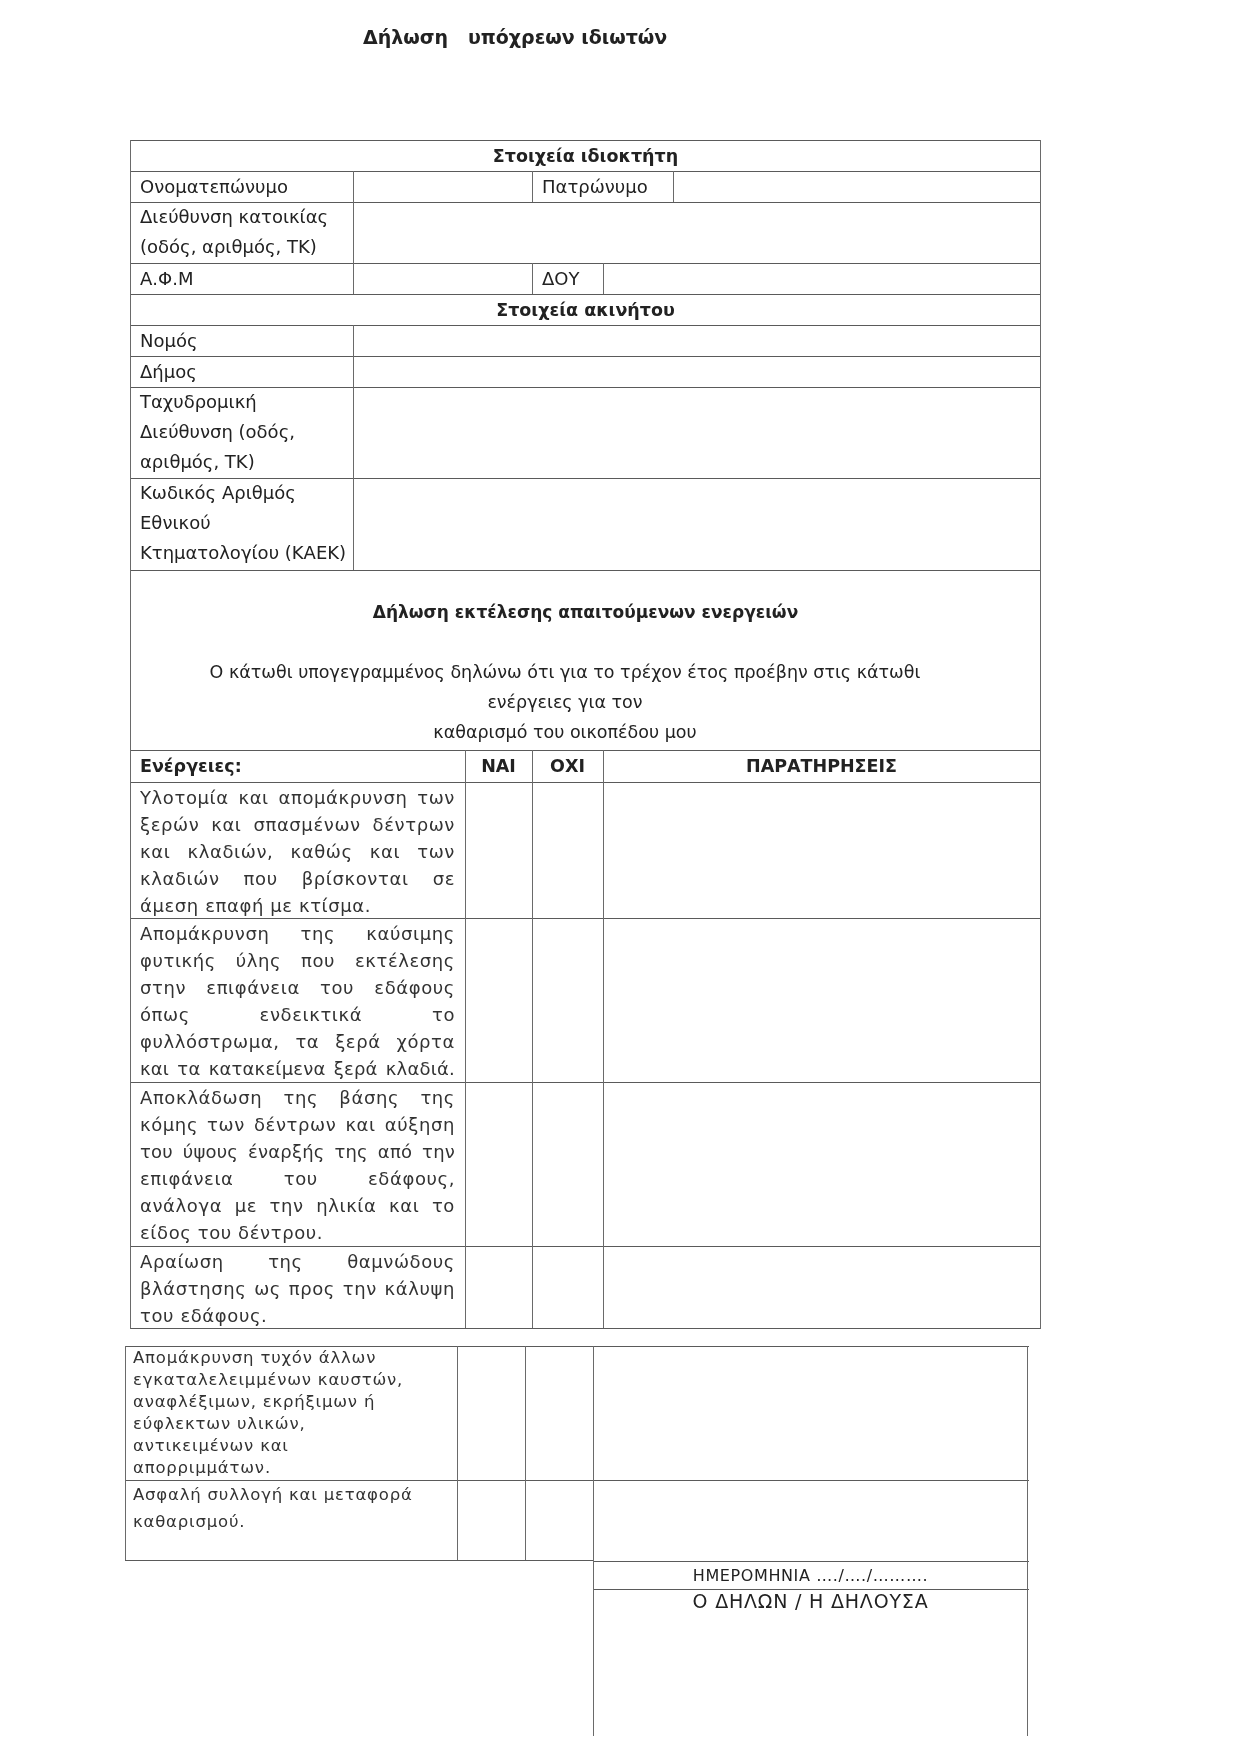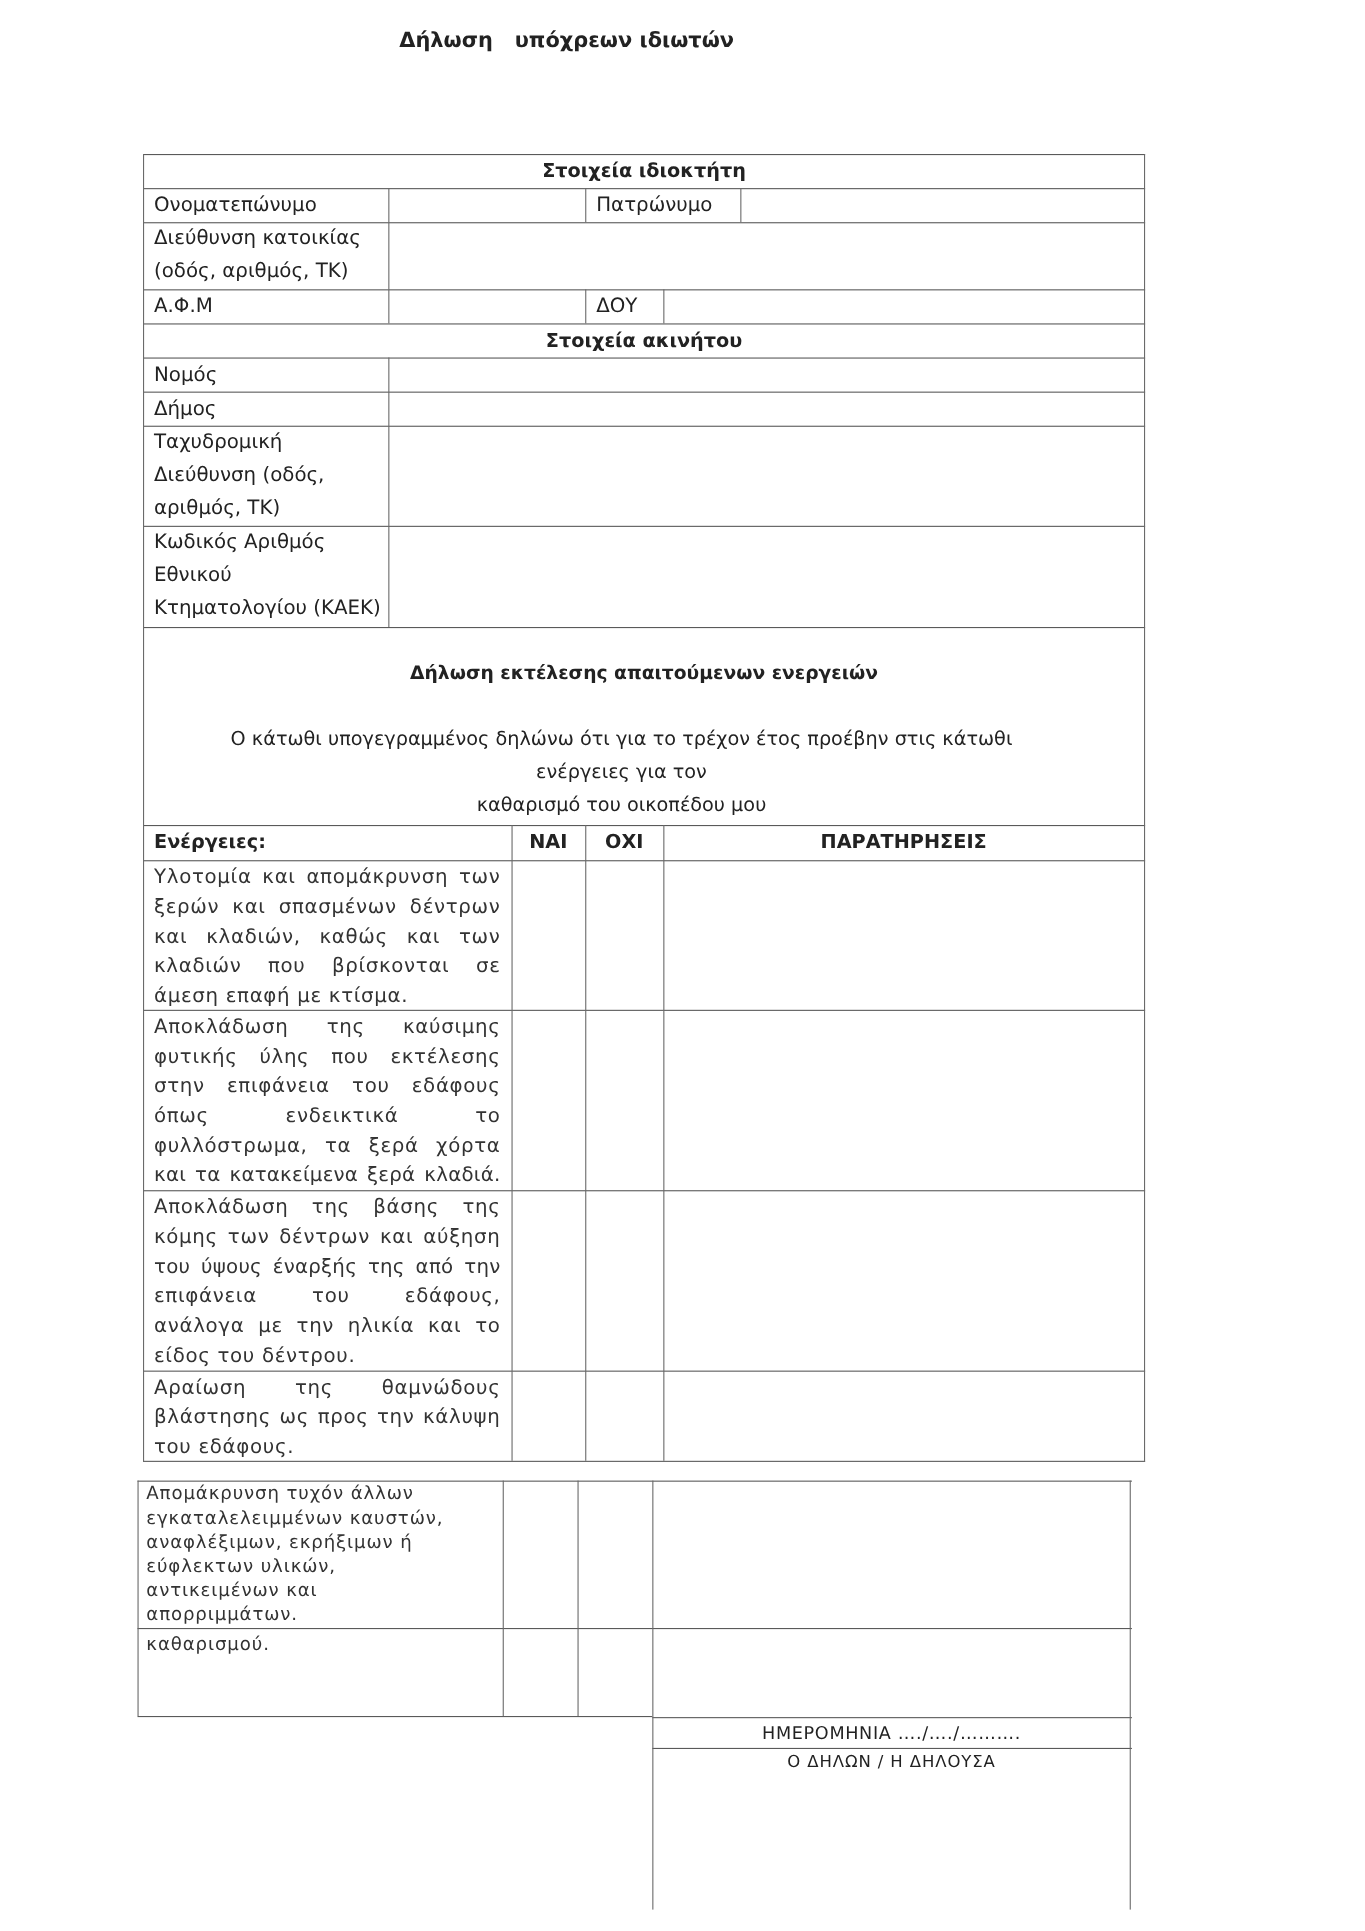--- a/index.html
+++ b/index.html
@@ -16,21 +16,21 @@
   .hdr { font-weight: bold; text-align: center; font-size: 17.5px; }
   .justify { text-align: justify; text-align-last: justify; padding: 0 10px 0 10px; font-size: 18px; line-height: 27px; letter-spacing: 0.6px; color: #333; }
   .justify .last { text-align-last: left; display: block; }
   .justify span { display: block; }
   .t2txt { padding-left: 8px; font-size: 16.5px; line-height: 22px; letter-spacing: 0.8px; color: #333; }
   .t2txt span { display: block; }
   .t2txt2 span { display: block; line-height: 27px; }
   .decl-title { font-weight: bold; font-size: 17px; text-align: center; }
   .decl-text { text-align: center; font-size: 17.5px; line-height: 30px; }
   .date { text-align: center; font-size: 16px; letter-spacing: 0.6px; }
-  .signer { text-align: center; font-size: 15px; letter-spacing: 0.8px; }
+  .signer { text-align: center; font-size: 19px; letter-spacing: 0.8px; }
 </style>
 </head>
 <body>
 
 <div class="abs title" style="white-space:pre;">Δήλωση   υπόχρεων ιδιωτών</div>
 <div class="abs intro">
 </div>
 
 <div>
 
@@ -128,21 +128,21 @@
     <span>κλαδιών που βρίσκονται σε</span>
     <span class="last">άμεση επαφή με κτίσμα.</span>
   </div>
   <div class="cell" style="left:466px; width:66px; top:783px; height:135px;"></div>
   <div class="cell" style="left:533px; width:70px; top:783px; height:135px;"></div>
   <div class="cell" style="left:604px; width:436px; top:783px; height:135px;"></div>
 </div>
 
 <div>
   <div class="cell justify" style="left:130px; width:335px; top:920px; height:162px;">
-    <span>Αποκλάδωση της καύσιμης</span>
+    <span>Απομάκρυνση της καύσιμης</span>
     <span>φυτικής ύλης που εκτέλεσης</span>
     <span>στην επιφάνεια του εδάφους</span>
     <span>όπως ενδεικτικά το</span>
     <span>φυλλόστρωμα, τα ξερά χόρτα</span>
     <span style="letter-spacing:0.2px;">και τα κατακείμενα ξερά κλαδιά.</span>
   </div>
   <div class="cell" style="left:466px; width:66px; top:919px; height:163px;"></div>
   <div class="cell" style="left:533px; width:70px; top:919px; height:163px;"></div>
   <div class="cell" style="left:604px; width:436px; top:919px; height:163px;"></div>
 </div>
@@ -194,20 +194,21 @@
     <span>αντικειμένων και</span>
     <span>απορριμμάτων.</span>
   </div>
   <div class="cell" style="left:458px; width:67px; top:1347px; height:133px;"></div>
   <div class="cell" style="left:526px; width:67px; top:1347px; height:133px;"></div>
   <div class="cell" style="left:594px; width:433px; top:1347px; height:133px;"></div>
 </div>
 
 <div>
   <div class="cell t2txt t2txt2" style="left:125px; width:332px; top:1481px; height:79px;">
+    <span>Ασφαλή συλλογή και μεταφορά</span>
     <span>καθαρισμού.</span>
   </div>
   <div class="cell" style="left:458px; width:67px; top:1481px; height:79px;"></div>
   <div class="cell" style="left:526px; width:67px; top:1481px; height:79px;"></div>
   <div class="cell" style="left:594px; width:433px; top:1481px; height:80px;"></div>
 </div>
 
 <div class="cell date" style="left:594px; width:433px; top:1562px; height:27px; line-height:27px;">ΗΜΕΡΟΜΗΝΙΑ …./…./……….</div>
 <div class="cell signer" style="left:594px; width:433px; top:1590px; height:24px; line-height:22px;">Ο ΔΗΛΩΝ / Η ΔΗΛΟΥΣΑ</div>
 <div class="cell" style="left:594px; width:433px; top:1614px; height:122px;"></div>

